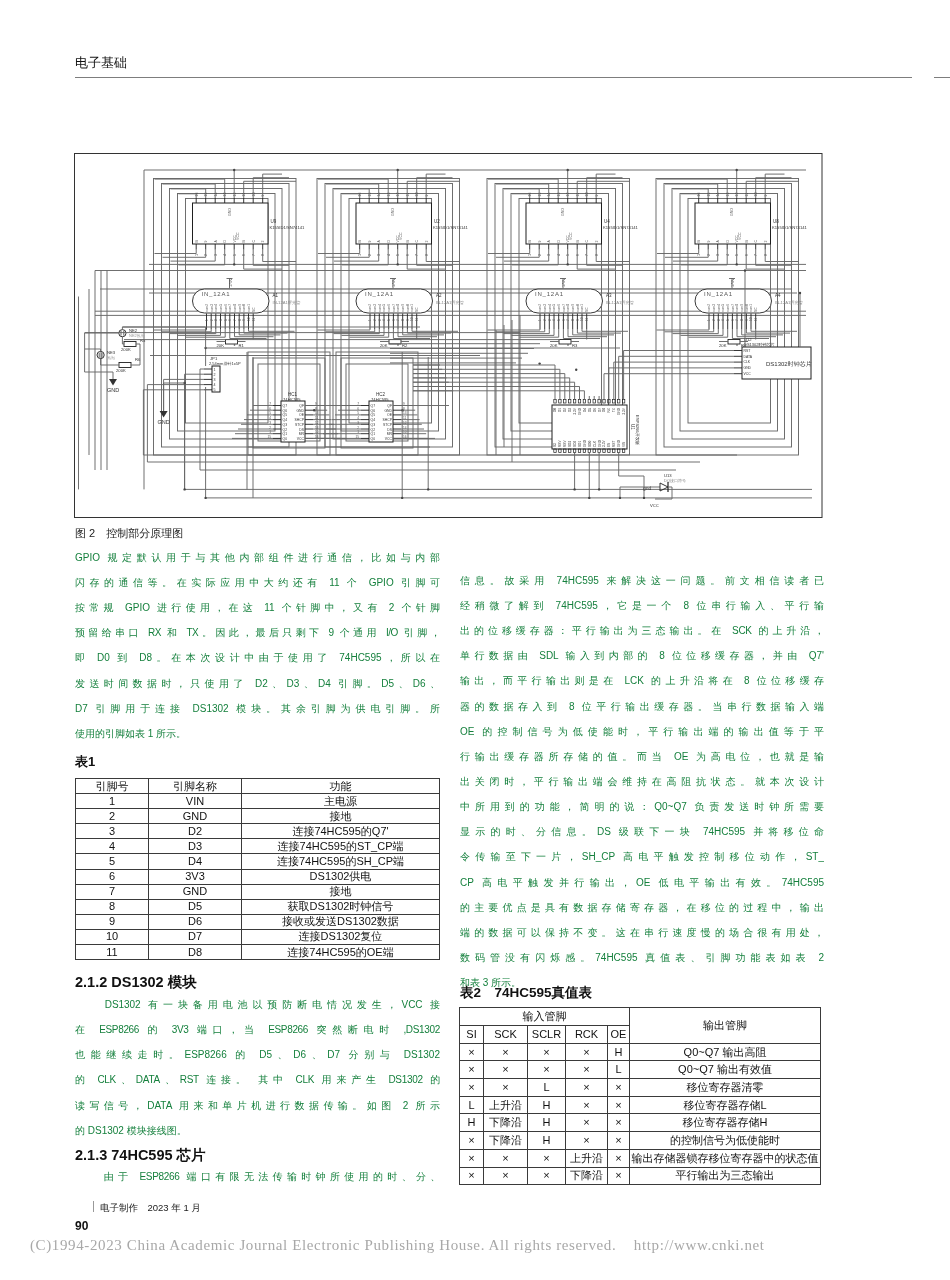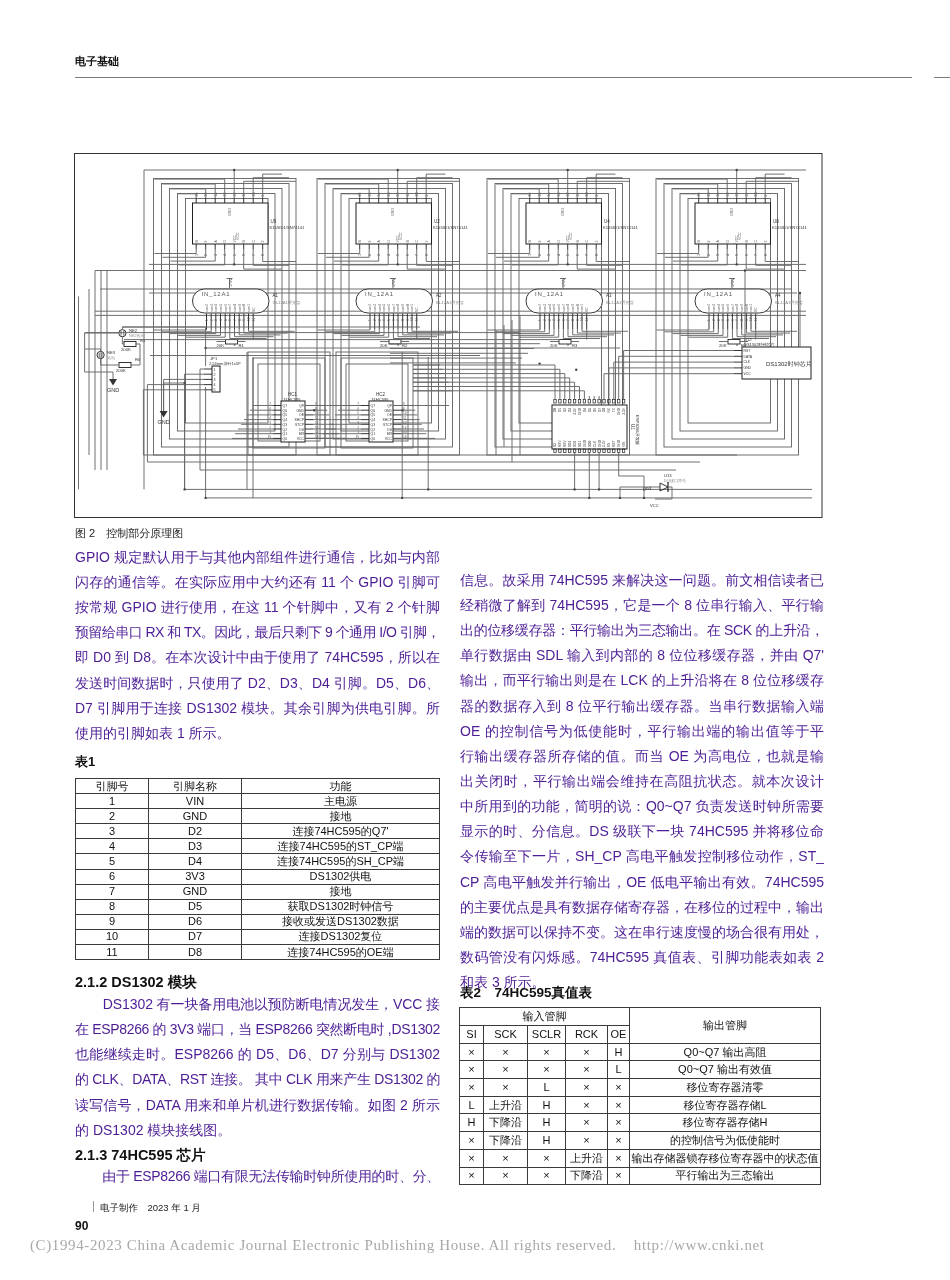--- a/index.html
+++ b/index.html
@@ -1,28 +1,28 @@
 <!DOCTYPE html>
 <html><head><meta charset="utf-8">
 <style>
 html,body{margin:0;padding:0;}
 body{width:950px;height:1280px;background:#fff;position:relative;overflow:hidden;
  font-family:"Liberation Sans",sans-serif;-webkit-font-smoothing:antialiased;}
 .abs{position:absolute;}
-.ln{width:365px;height:25.15px;line-height:25.15px;font-size:14px;color:#4c1d95;
+.ln{width:365px;height:25.15px;line-height:25.15px;font-size:10px;color:#15803d;
  text-align:justify;text-align-last:justify;overflow:hidden;white-space:nowrap;}
 .ln.last{text-align:right;text-align-last:left;}
 .h2{font-size:14.5px;font-weight:700;color:#111;}
 .t1{border-collapse:collapse;table-layout:fixed;width:365px;}
 .t1 td{border:1px solid #3a3a3a;height:14.1px;font-size:11px;color:#111;text-align:center;padding:0;line-height:13px;}
 .t2{border-collapse:collapse;table-layout:fixed;width:361px;}
 .t2 td{border:1px solid #3a3a3a;height:16.7px;font-size:11px;color:#111;text-align:center;padding:0;line-height:13px;white-space:nowrap;overflow:hidden;}
 </style></head>
 <body>
-<div class="abs" style="left:75px;top:53.5px;font-size:11px;font-weight:700;color:#111;">电子基础</div>
+<div class="abs" style="left:75px;top:53.5px;font-size:13px;font-weight:400;color:#111;">电子基础</div>
 <div class="abs" style="left:75px;top:76.5px;width:837px;height:1px;background:#7d7d7d;"></div>
 <div class="abs" style="left:934px;top:76.5px;width:16px;height:1px;background:#7d7d7d;"></div>
 
 <div class="abs" style="left:74px;top:153px;"><svg xmlns="http://www.w3.org/2000/svg" width="749" height="366" viewBox="0 0 749 366" font-family="Liberation Sans, sans-serif">
       <rect x="0.5" y="0.5" width="747.5" height="364" fill="none" stroke="#333" stroke-width="1"></rect>
       <line x1="75" y1="111.4" x2="732" y2="111.4" stroke="#676767" stroke-width="0.95"></line>
       <line x1="21" y1="117.5" x2="732" y2="117.5" stroke="#676767" stroke-width="0.95"></line>
       <line x1="26" y1="136" x2="718" y2="136" stroke="#676767" stroke-width="0.95"></line>
       <line x1="75" y1="140" x2="723" y2="140" stroke="#676767" stroke-width="0.95"></line>
       <line x1="21" y1="158.2" x2="732" y2="158.2" stroke="#676767" stroke-width="0.95"></line>

